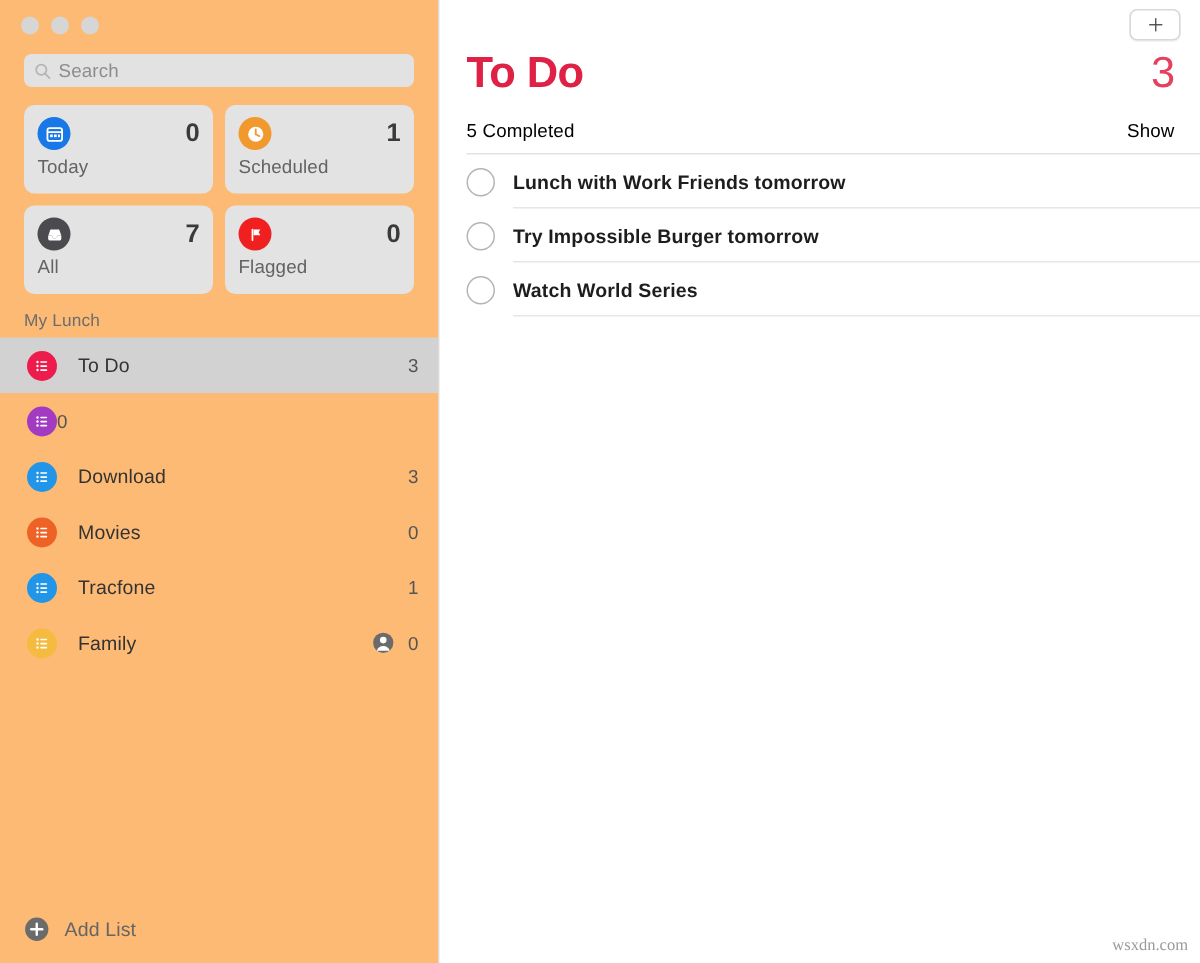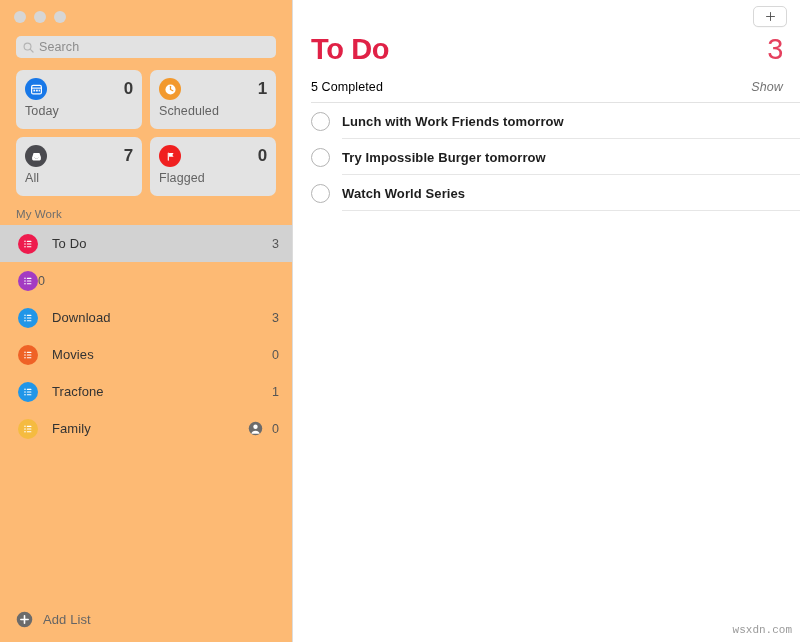--- a/index.html
+++ b/index.html
@@ -77,41 +77,41 @@
     padding: 33px 17px 0 18px;
   }
   .list-title { font-size: 29px; font-weight: bold; color: #e02146; letter-spacing: -.4px; }
   .title-count { font-size: 29px; color: #e5405e; font-weight: 400; letter-spacing: -.4px; }
 
   .completed-row {
     display: flex; align-items: center; justify-content: space-between;
     padding: 14px 17px 8px 18px;
   }
   .completed-text { font-size: 12.5px; color: #000000; letter-spacing: .1px; }
-  .show-link { font-size: 12.5px; color: #737373; letter-spacing: .1px; font-style: italic; }
+  .show-link { font-size: 12.5px; color: #000000; letter-spacing: .1px; }
 
   .divider-full { height: 1px; background: #e2e2e2; margin: 0 0 0 18px; }
   .reminders { }
   .reminder {
     height: 36px; display: flex; align-items: center; padding-left: 18px;
     position: relative;
     font-weight: bold;
   }
   .reminder + .reminder::before,
   .reminder::after { content: ""; }
   .reminder::after {
     content: ""; position: absolute; left: 49px; right: 0; bottom: 0;
     height: 1px; background: #e6e6e6;
   }
   .check { width: 19px; height: 19px; border-radius: 50%; border: 1px solid #b4b4b4; flex: 0 0 19px; }
   .reminder-text { font-size: 13px; color: #1d1d1d; margin-left: 12px; letter-spacing: .1px; }
 
   .watermark {
     position: absolute; right: 8px; bottom: 6px;
-    font-size: 11px; color: #9a9a9a; font-family: Liberation Mono, monospace; margin-left: 18px;
+    font-size: 11px; color: #9a9a9a; font-family: Liberation Serif, serif; margin-left: 18px;
   }
 </style>
 </head>
 <body>
 
 <div class="window">
 
   <div class="sidebar">
 
     <div class="traffic-lights">
@@ -183,21 +183,21 @@
               <path d="M6.2 3.6h5.6l-1.5 2.4 1.5 2.4H6.2z" fill="#ffffff"></path>
             </svg>
           </span>
           <span class="card-count">0</span>
         </div>
         <div class="card-label">Flagged</div>
       </div>
 
     </div>
 
-    <div class="section-header">My Work</div>
+    <div class="section-header">My Lunch</div>
 
     <div>
 
       <div class="list-row selected">
         <span class="list-icon" style="background:#ee1b4d">
           <svg width="12" height="12" viewBox="0 0 16 16">
             <circle cx="4" cy="4.4" r="1.05" fill="#fff"></circle>
               <rect x="6.4" y="3.7" width="6.2" height="1.5" rx=".7" fill="#fff"></rect>
             <circle cx="4" cy="8" r="1.05" fill="#fff"></circle>
               <rect x="6.4" y="7.3" width="6.2" height="1.5" rx=".7" fill="#fff"></rect>

